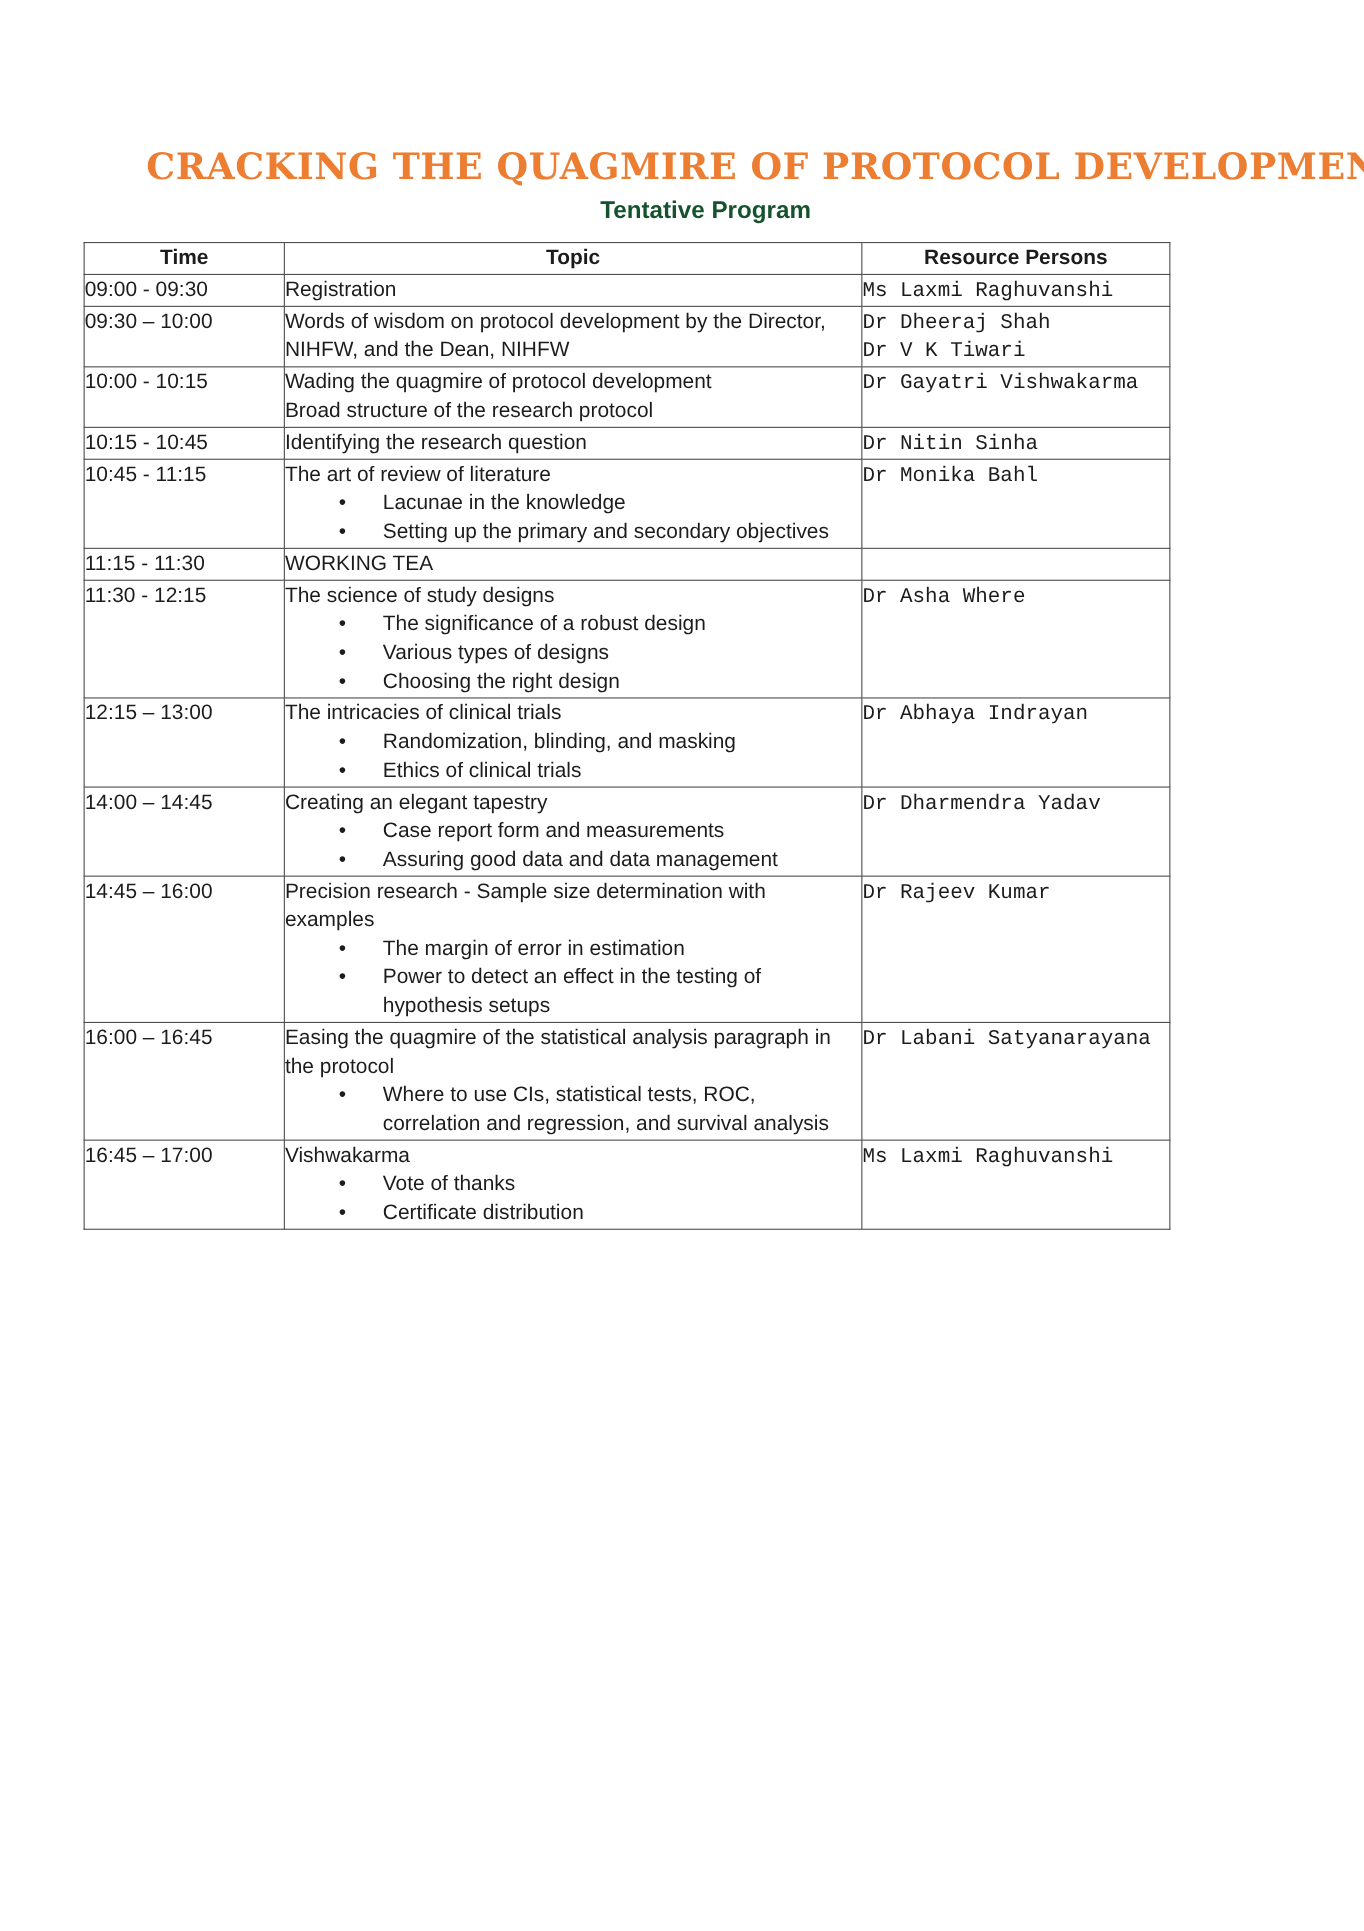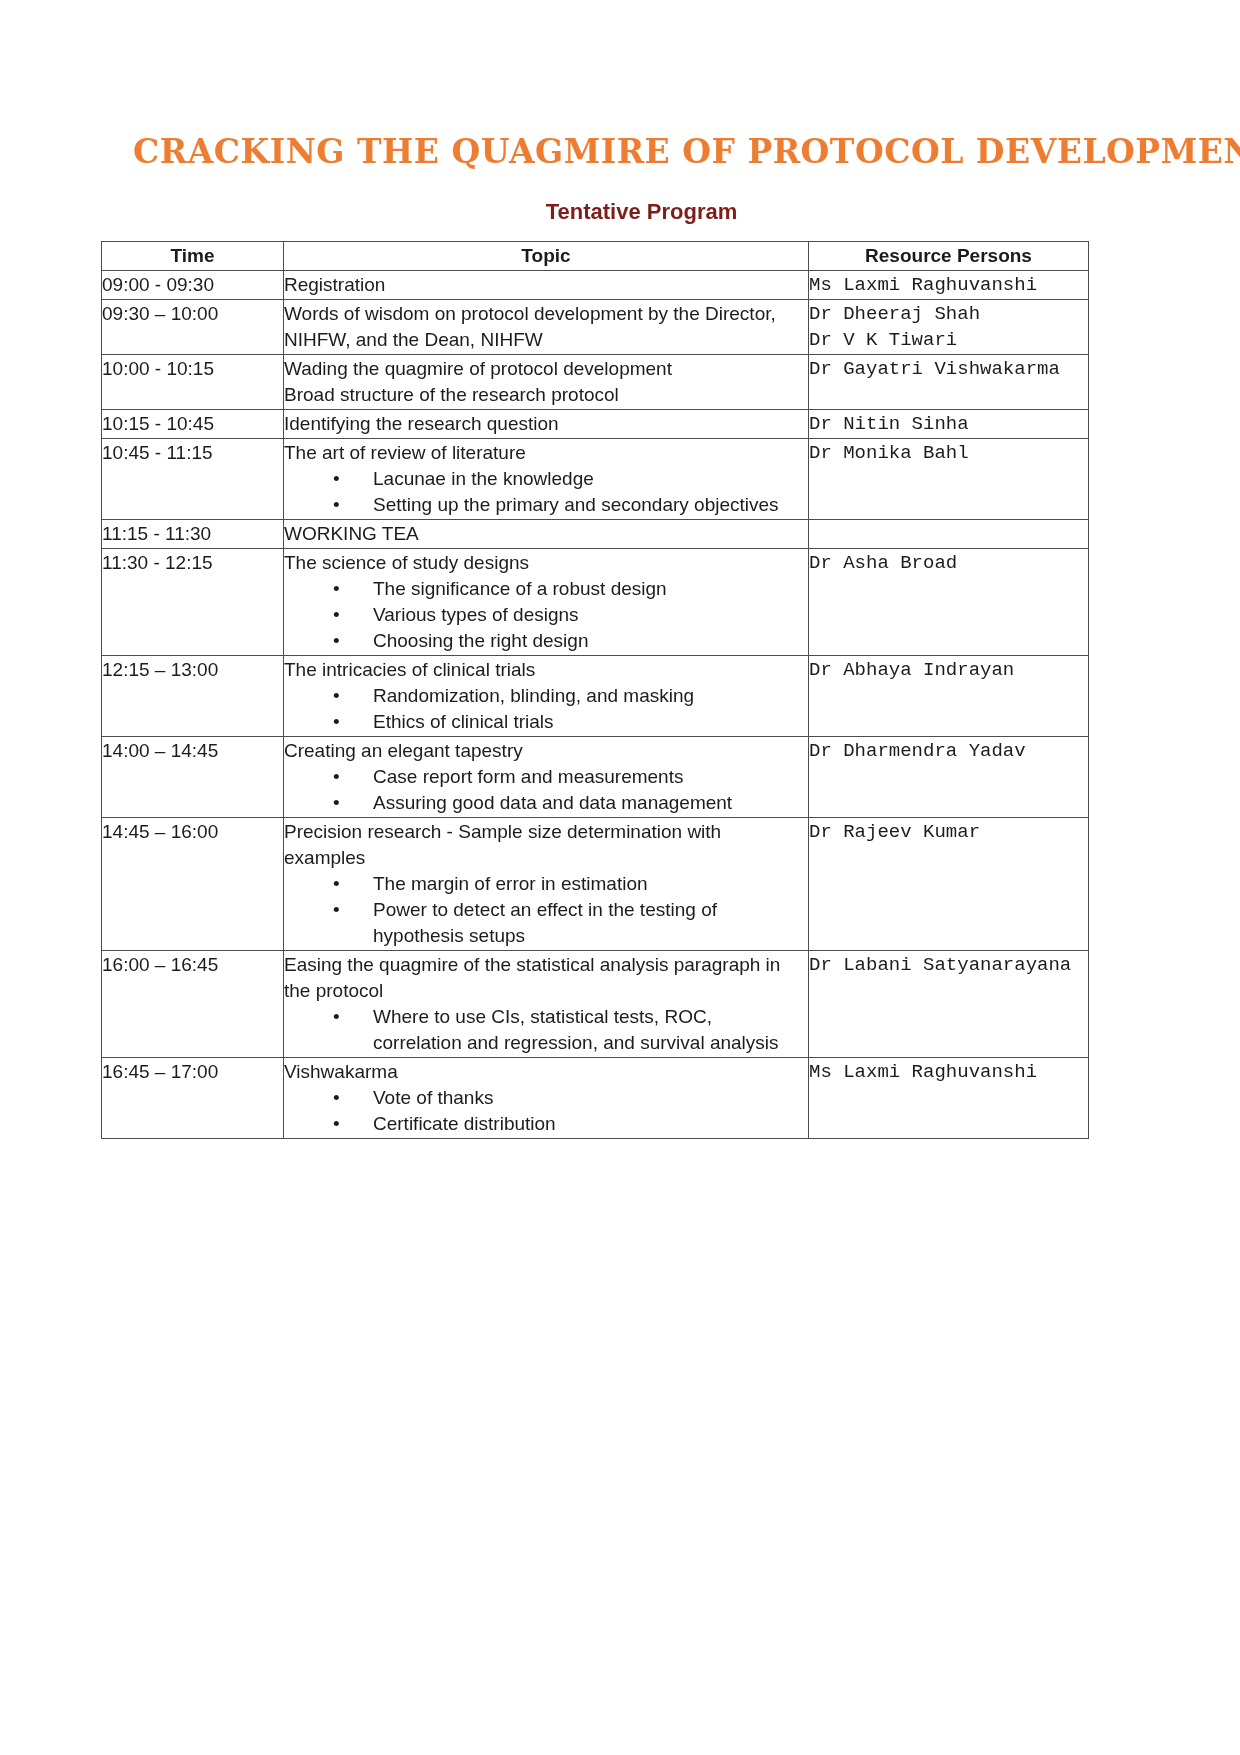--- a/index.html
+++ b/index.html
@@ -21,29 +21,29 @@
     font-size: 33px;
     line-height: 40px;
     letter-spacing: 0.5px;
     color: #ED7D31;
     text-transform: uppercase;
     white-space: nowrap;
   }
 
   .doc-subtitle {
     width: 987px;
-    margin: 27px 0 16px 148px;
+    margin: 6px 0 16px 148px;
     text-align: center;
     font-size: 22px;
     font-weight: bold;
-    color: #7f1d1d;
+    color: #14532d;
   }
 
   table.program {
-    margin-left: 101px;
+    margin-left: 76px;
     width: 987px;
     border-collapse: collapse;
     table-layout: fixed;
     padding-left: 40px;
   }
   col.c-time    { width: 182px; }
   col.c-topic   { width: 525px; }
   col.c-persons { width: 280px; }
 
   table.program th, table.program td {
@@ -152,21 +152,21 @@
         </tr>
         <tr>
           <td class="cell-time">11:30 - 12:15</td>
           <td class="cell-topic">
             <div class="topic-line">The science of study designs</div>
             <div class="bullet-line"><span class="bullet-glyph">•</span><span class="bullet-text">The significance of a robust design</span></div>
             <div class="bullet-line"><span class="bullet-glyph">•</span><span class="bullet-text">Various types of designs</span></div>
             <div class="bullet-line"><span class="bullet-glyph">•</span><span class="bullet-text">Choosing the right design</span></div>
           </td>
           <td class="cell-persons">
-            <div class="person-line">Dr Asha Broad</div>
+            <div class="person-line">Dr Asha Where</div>
           </td>
         </tr>
         <tr>
           <td class="cell-time">12:15 – 13:00</td>
           <td class="cell-topic">
             <div class="topic-line">The intricacies of clinical trials</div>
             <div class="bullet-line"><span class="bullet-glyph">•</span><span class="bullet-text">Randomization, blinding, and masking</span></div>
             <div class="bullet-line"><span class="bullet-glyph">•</span><span class="bullet-text">Ethics of clinical trials</span></div>
           </td>
           <td class="cell-persons">

